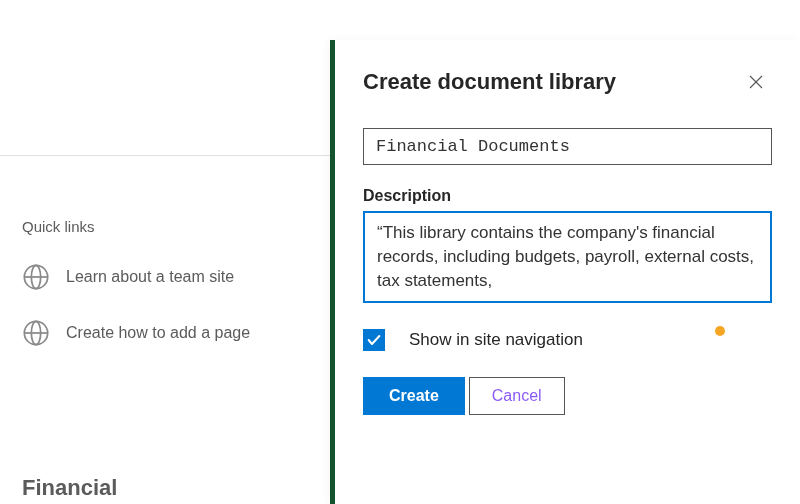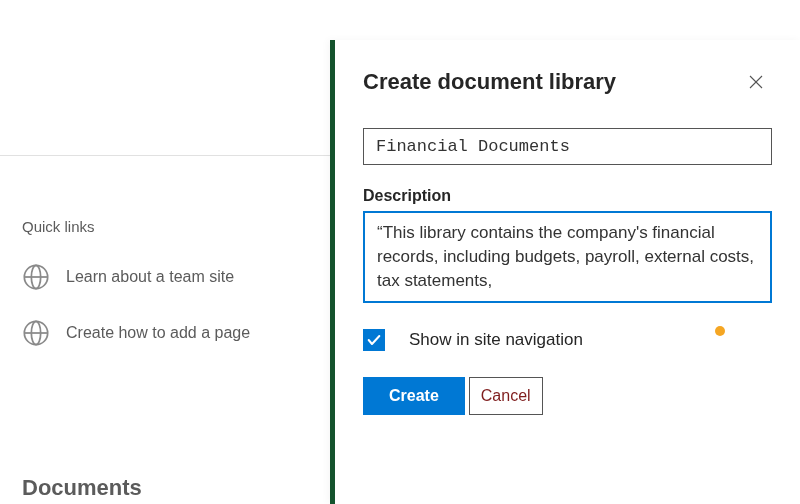--- a/index.html
+++ b/index.html
@@ -154,23 +154,23 @@
       color: #fff;
       border: none;
       padding: 10px 26px;
       font-size: 16px;
       font-weight: 600;
       font-family: inherit;
       cursor: pointer;
     }
     .btn-secondary {
       background: #fff;
-      color: #7f1d1d;
+      color: #8b5cf6;
       border: 1.5px solid #555;
-      padding: 9px 11px;
+      padding: 9px 22px;
       font-size: 16px;
       font-family: inherit;
       cursor: pointer;
     }
     .dot {
       position: absolute;
       top: 286px;
       left: 380px;
       width: 10px;
       height: 10px;
@@ -199,21 +199,21 @@
     <div class="quick-link-item">
       <svg class="globe-icon" viewBox="0 0 24 24" fill="none" stroke="currentColor" stroke-width="1.5">
         <circle cx="12" cy="12" r="10"></circle>
         <ellipse cx="12" cy="12" rx="4" ry="10"></ellipse>
         <line x1="2" y1="12" x2="22" y2="12"></line>
       </svg>
       <span class="quick-link-text">Create how to add a page</span>
     </div>
   </div>
 
-  <div class="documents-heading">Documents</div>
+  <div class="documents-heading">Financial</div>
 </div>
 
 <div class="panel">
   <div class="panel-header">
     <div class="panel-title">Create document library</div>
     <button class="close-btn">
       <svg viewBox="0 0 24 24" fill="none" stroke="currentColor" stroke-width="1.5">
         <line x1="4" y1="4" x2="20" y2="20"></line>
         <line x1="20" y1="4" x2="4" y2="20"></line>
       </svg>

